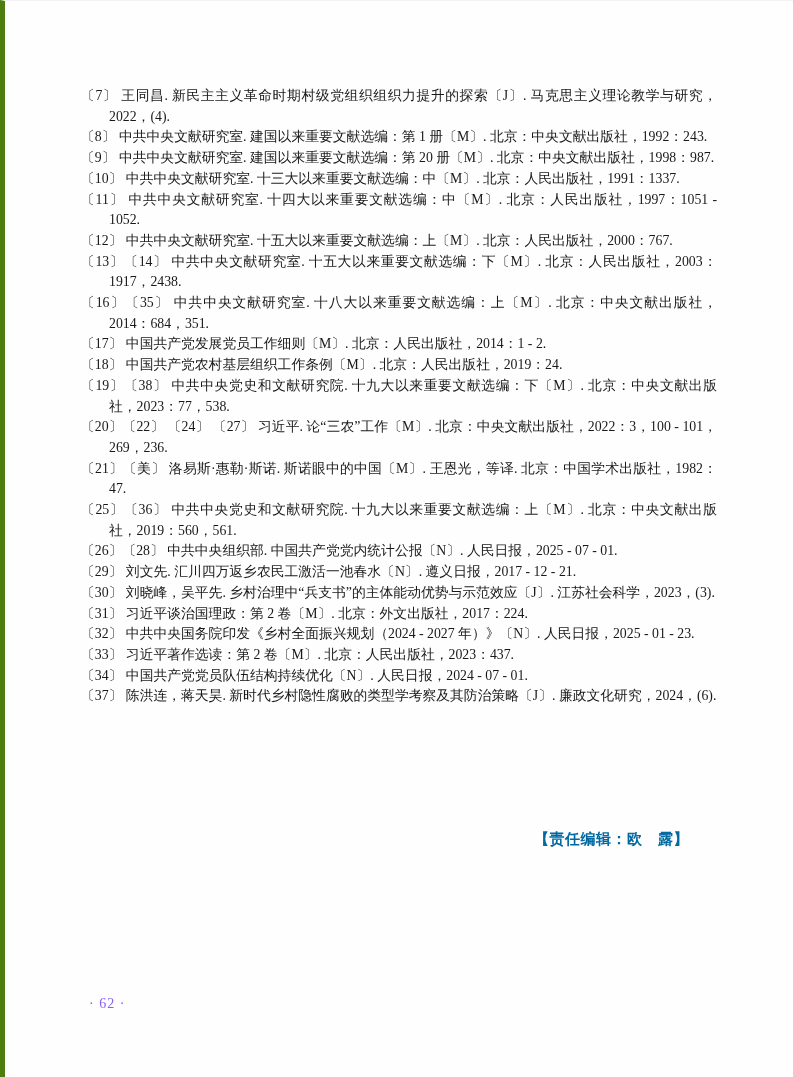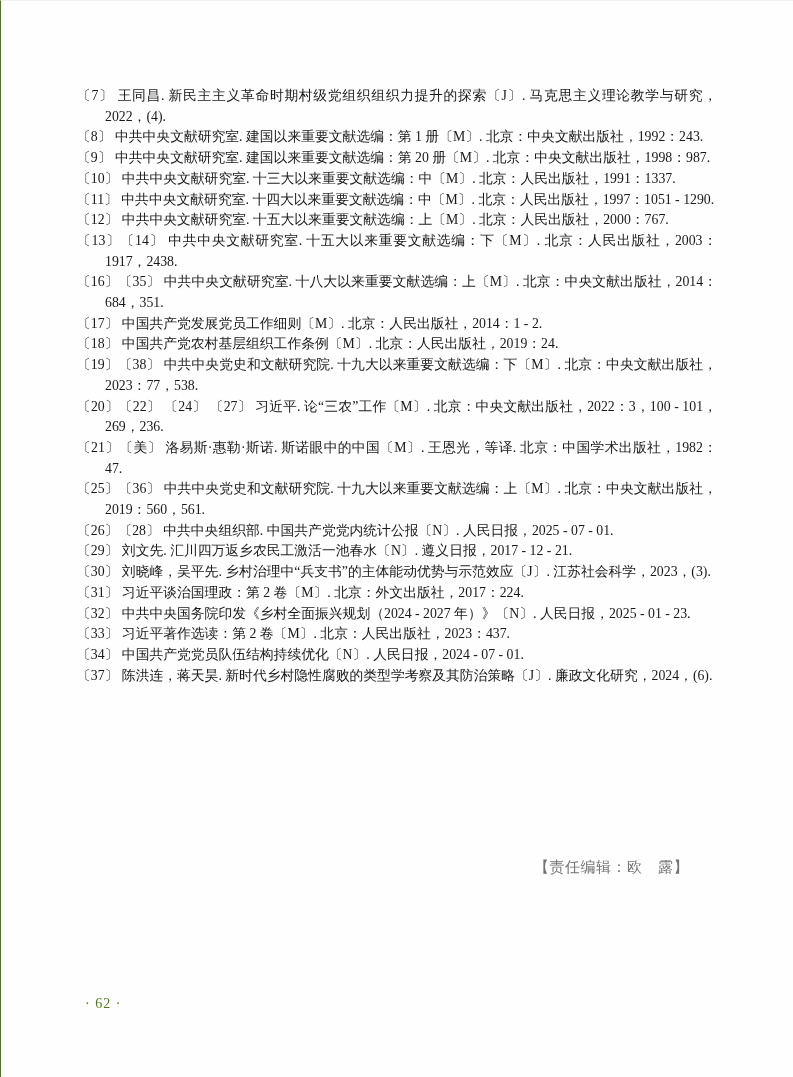--- a/index.html
+++ b/index.html
@@ -6,21 +6,21 @@
     margin: 0;
     padding: 0;
     background: #ffffff;
   }
   .page {
     position: relative;
     width: 793px;
     height: 1077px;
     background: #fefefe;
     box-sizing: border-box;
-    border-left: 1px solid #4d7c0f;
+    border-left: 5px solid #4d7c0f;
     border-top: 1px solid #f2f2f2;
     font-family: "Liberation Serif", "DejaVu Serif", serif;
     color: #181818;
     overflow: hidden;
   }
   .refs {
     position: absolute;
     left: 76px;
     right: 76px;
     top: 85px;
@@ -30,46 +30,45 @@
   }
   .ref {
     padding-left: 28px;
     text-indent: -28px;
   }
   .editor-note {
     position: absolute;
     top: 829px;
     right: 104px;
     font-family: "Liberation Sans", "DejaVu Sans", sans-serif;
-    font-weight: 400;
+    font-weight: 700;
     font-size: 15px;
     letter-spacing: 0.5px;
-    color: #737373;
-    margin-top: 28px;
+    color: #0369a1;
   }
   .page-number {
     position: absolute;
     top: 995px;
     left: 84px;
     font-size: 14px;
     letter-spacing: 1px;
-    color: #4d7c0f;
+    color: #8b5cf6;
   }
 </style>
 </head>
 <body>
 
 <div class="page">
 
   <div class="refs">
     <div class="ref">〔7〕 王同昌. 新民主主义革命时期村级党组织组织力提升的探索〔J〕. 马克思主义理论教学与研究，2022，(4).</div>
     <div class="ref">〔8〕 中共中央文献研究室. 建国以来重要文献选编：第 1 册〔M〕. 北京：中央文献出版社，1992：243.</div>
     <div class="ref">〔9〕 中共中央文献研究室. 建国以来重要文献选编：第 20 册〔M〕. 北京：中央文献出版社，1998：987.</div>
     <div class="ref">〔10〕 中共中央文献研究室. 十三大以来重要文献选编：中〔M〕. 北京：人民出版社，1991：1337.</div>
-    <div class="ref">〔11〕 中共中央文献研究室. 十四大以来重要文献选编：中〔M〕. 北京：人民出版社，1997：1051 - 1290.</div>
+    <div class="ref">〔11〕 中共中央文献研究室. 十四大以来重要文献选编：中〔M〕. 北京：人民出版社，1997：1051 - 1052.</div>
     <div class="ref">〔12〕 中共中央文献研究室. 十五大以来重要文献选编：上〔M〕. 北京：人民出版社，2000：767.</div>
     <div class="ref">〔13〕〔14〕 中共中央文献研究室. 十五大以来重要文献选编：下〔M〕. 北京：人民出版社，2003：1917，2438.</div>
     <div class="ref">〔16〕〔35〕 中共中央文献研究室. 十八大以来重要文献选编：上〔M〕. 北京：中央文献出版社，2014：684，351.</div>
     <div class="ref">〔17〕 中国共产党发展党员工作细则〔M〕. 北京：人民出版社，2014：1 - 2.</div>
     <div class="ref">〔18〕 中国共产党农村基层组织工作条例〔M〕. 北京：人民出版社，2019：24.</div>
     <div class="ref">〔19〕〔38〕 中共中央党史和文献研究院. 十九大以来重要文献选编：下〔M〕. 北京：中央文献出版社，2023：77，538.</div>
     <div class="ref">〔20〕〔22〕 〔24〕 〔27〕 习近平. 论“三农”工作〔M〕. 北京：中央文献出版社，2022：3，100 - 101，269，236.</div>
     <div class="ref">〔21〕〔美〕 洛易斯·惠勒·斯诺. 斯诺眼中的中国〔M〕. 王恩光，等译. 北京：中国学术出版社，1982：47.</div>
     <div class="ref">〔25〕〔36〕 中共中央党史和文献研究院. 十九大以来重要文献选编：上〔M〕. 北京：中央文献出版社，2019：560，561.</div>
     <div class="ref">〔26〕〔28〕 中共中央组织部. 中国共产党党内统计公报〔N〕. 人民日报，2025 - 07 - 01.</div>

